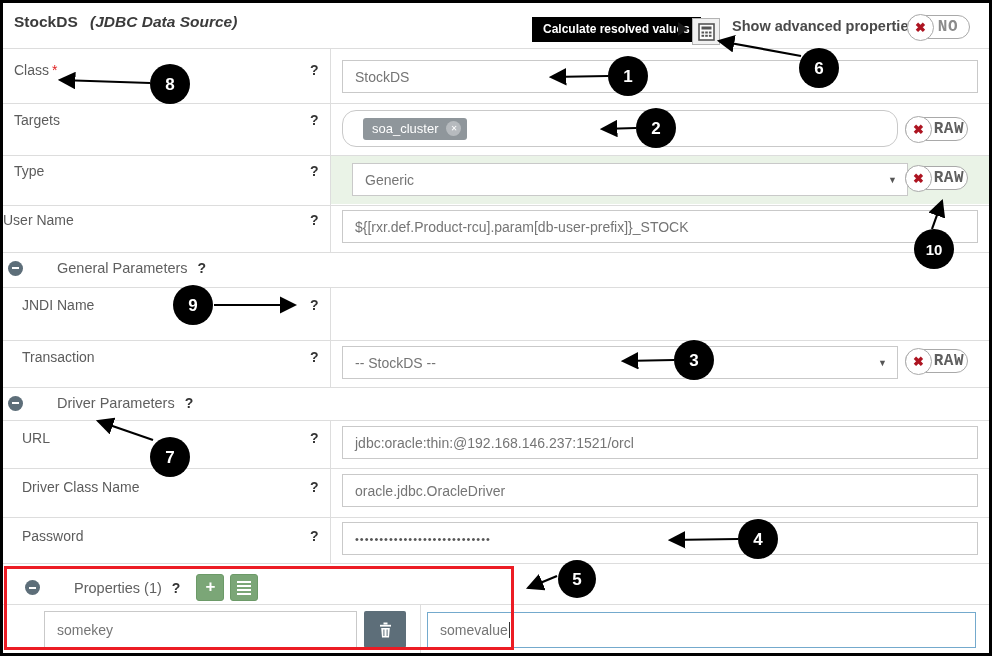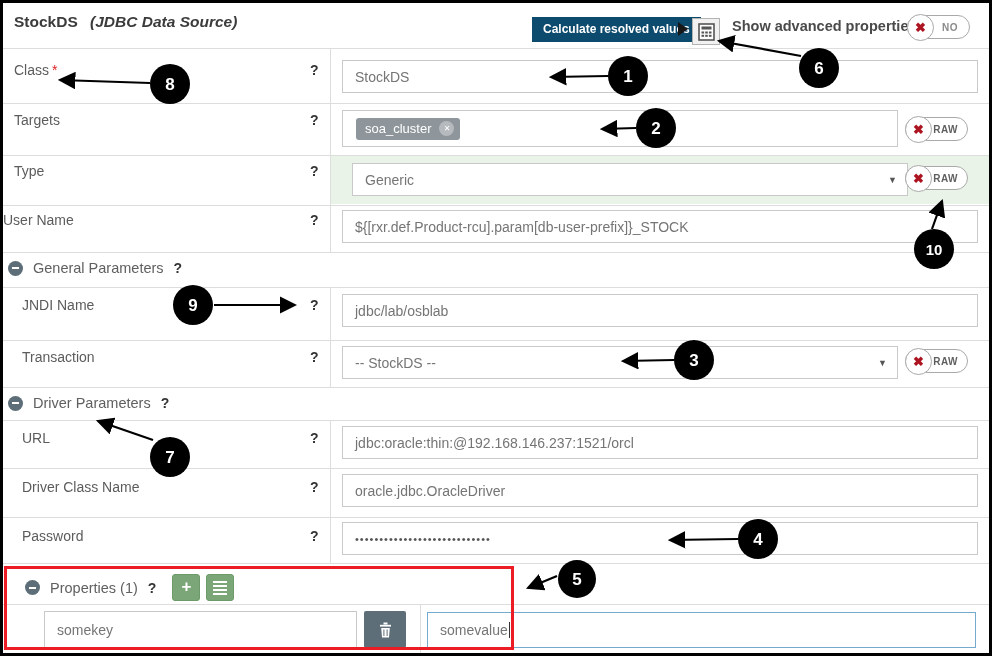--- a/index.html
+++ b/index.html
@@ -9,70 +9,70 @@
     font-family:"Liberation Sans", sans-serif; overflow:hidden;
   }
   .frame { position:absolute; inset:0; border:3px solid #000; z-index:60; pointer-events:none; }
   .hline { position:absolute; left:0; right:0; height:1px; background:#ddd; }
   .vline { position:absolute; width:1px; background:#ddd; }
 
   .title { position:absolute; left:14px; top:13px; font-size:15.5px; font-weight:bold; color:#3b3b3b; }
   .title .sub { font-style:italic; margin-left:8px; }
 
   .tooltip {
-    position:absolute; left:532px; top:17px; height:25px; background:#0c4a6e; color:#fff;
+    position:absolute; left:532px; top:17px; height:25px; background:#000000; color:#fff;
     font-size:12px; font-weight:bold; line-height:25px; padding:0 11px; white-space:nowrap;
   }
   .tooltip-tip { position:absolute; left:678px; top:22px; width:0; height:0;
     border-left:10px solid #181818; border-top:7px solid transparent; border-bottom:7px solid transparent; }
   .calcbtn {
     position:absolute; left:692px; top:18px; width:28px; height:27px; background:#f1f1f1;
     border:1px solid #b3b3b3; display:flex; align-items:center; justify-content:center; cursor:pointer;
   }
   .advlabel { position:absolute; left:732px; top:18px; font-size:14.5px; font-weight:bold; color:#4a4a4a; }
   .toggle {
     position:absolute; width:63px; height:24px; border:1px solid #a9a9a9; border-radius:13px;
     background:#fff; display:flex; align-items:center; justify-content:flex-end; cursor:pointer;
   }
   .toggle .knob {
     position:absolute; left:-1px; top:-2px; width:27px; height:27px; border-radius:50%;
     background:#fff; border:1px solid #a9a9a9; display:flex; align-items:center; justify-content:center;
     color:#ad1421; font-size:13px; font-weight:bold;
   }
-  .toggle .tlabel { font-size:10px; font-weight:bold; color:#8a8a8a; margin-right:11px; letter-spacing:.5px; }
-  .toggle.raw .tlabel { color:#5f5f5f; margin-right:9px; }
+  .toggle .tlabel { font-size:16px; font-weight:bold; color:#8a8a8a; margin-right:11px; letter-spacing:.5px;font-family:Liberation Mono, monospace; }
+  .toggle.raw .tlabel { color:#5f5f5f; margin-right:3px; }
 
   .flabel { position:absolute; font-size:14px; color:#5c5c5c; white-space:nowrap; }
   .flabel .req { color:#e02020; margin-left:3px; }
   .qmark { position:absolute; left:310px; font-size:14px; font-weight:bold; color:#333; cursor:pointer; }
 
   .inp {
     position:absolute; background:#fff; border:1px solid #c9c9c9; font-size:14px; color:#757575;
     display:flex; align-items:center; padding:0 12px; white-space:nowrap; overflow:hidden;
   }
   .sel { cursor:pointer; }
   .sel .caret { position:absolute; right:10px; font-size:9px; color:#555; }
   .typebg { position:absolute; left:331px; top:156px; width:659px; height:48px; background:#eaf3e7; }
 
-  .tagbox { padding:0 13px; }
+  .tagbox { padding:0 20px;border-radius:14px; }
   .tag {
     display:inline-flex; align-items:center; background:#8f969b; color:#fff; font-size:13px;
     border-radius:3px; padding:3px 6px 4px 9px; cursor:default;
   }
   .tag .tagx {
     width:15px; height:15px; border-radius:50%; background:rgba(255,255,255,.35); color:#fff;
     font-size:8px; display:inline-flex; align-items:center; justify-content:center; margin-left:8px; cursor:pointer;
   }
 
   .secrow { position:absolute; display:flex; align-items:center; gap:10px; }
   .minus-ic {
     width:15px; height:15px; border-radius:50%; background:#5d6e79; position:relative; cursor:pointer; flex:0 0 15px;
   }
   .minus-ic::after { content:""; position:absolute; left:4px; top:6.5px; width:7px; height:2px; background:#fff; }
-  .seclabel { font-size:14.5px; color:#606060; white-space:nowrap; }
+  .seclabel { font-size:14.5px; color:#606060; white-space:nowrap;margin-left:24px; }
   .secq { font-size:14px; font-weight:bold; color:#333; cursor:pointer; }
 
   .greenbtn {
     width:28px; height:27px; background:#7ba677; border:1px solid #6c9a68; border-radius:3px;
     display:flex; align-items:center; justify-content:center; cursor:pointer; flex:0 0 28px;
   }
   .plus-glyph { color:#fff; font-size:17px; font-weight:bold; line-height:1; margin-top:-2px; }
   .list-glyph { display:flex; flex-direction:column; gap:2px; }
   .list-glyph span { display:block; width:14px; height:2px; background:#fff; }
 
@@ -170,21 +170,20 @@
   <div class="inp" style="left:342px;top:210px;width:636px;height:33px">${[rxr.def.Product-rcu].param[db-user-prefix]}_STOCK</div>
 
   <div class="secrow" style="left:8px;top:260px">
     <span class="minus-ic"></span>
     <span class="seclabel">General Parameters</span>
     <span class="secq">?</span>
   </div>
 
   <div class="flabel" style="left:22px;top:297px">JNDI Name</div>
   <div class="qmark" style="top:297px">?</div>
-  <div class="inp" style="left:342px;top:294px;width:636px;height:33px">jdbc/lab/osblab</div>
 
   <div class="flabel" style="left:22px;top:349px">Transaction</div>
   <div class="qmark" style="top:349px">?</div>
   <div class="inp sel" style="left:342px;top:346px;width:556px;height:33px">
     <span>-- StockDS --</span>
     <span class="caret">▼</span>
   </div>
   <div class="toggle raw" style="left:905px;top:349px">
     <span class="knob">✖</span>
     <span class="tlabel">RAW</span>

